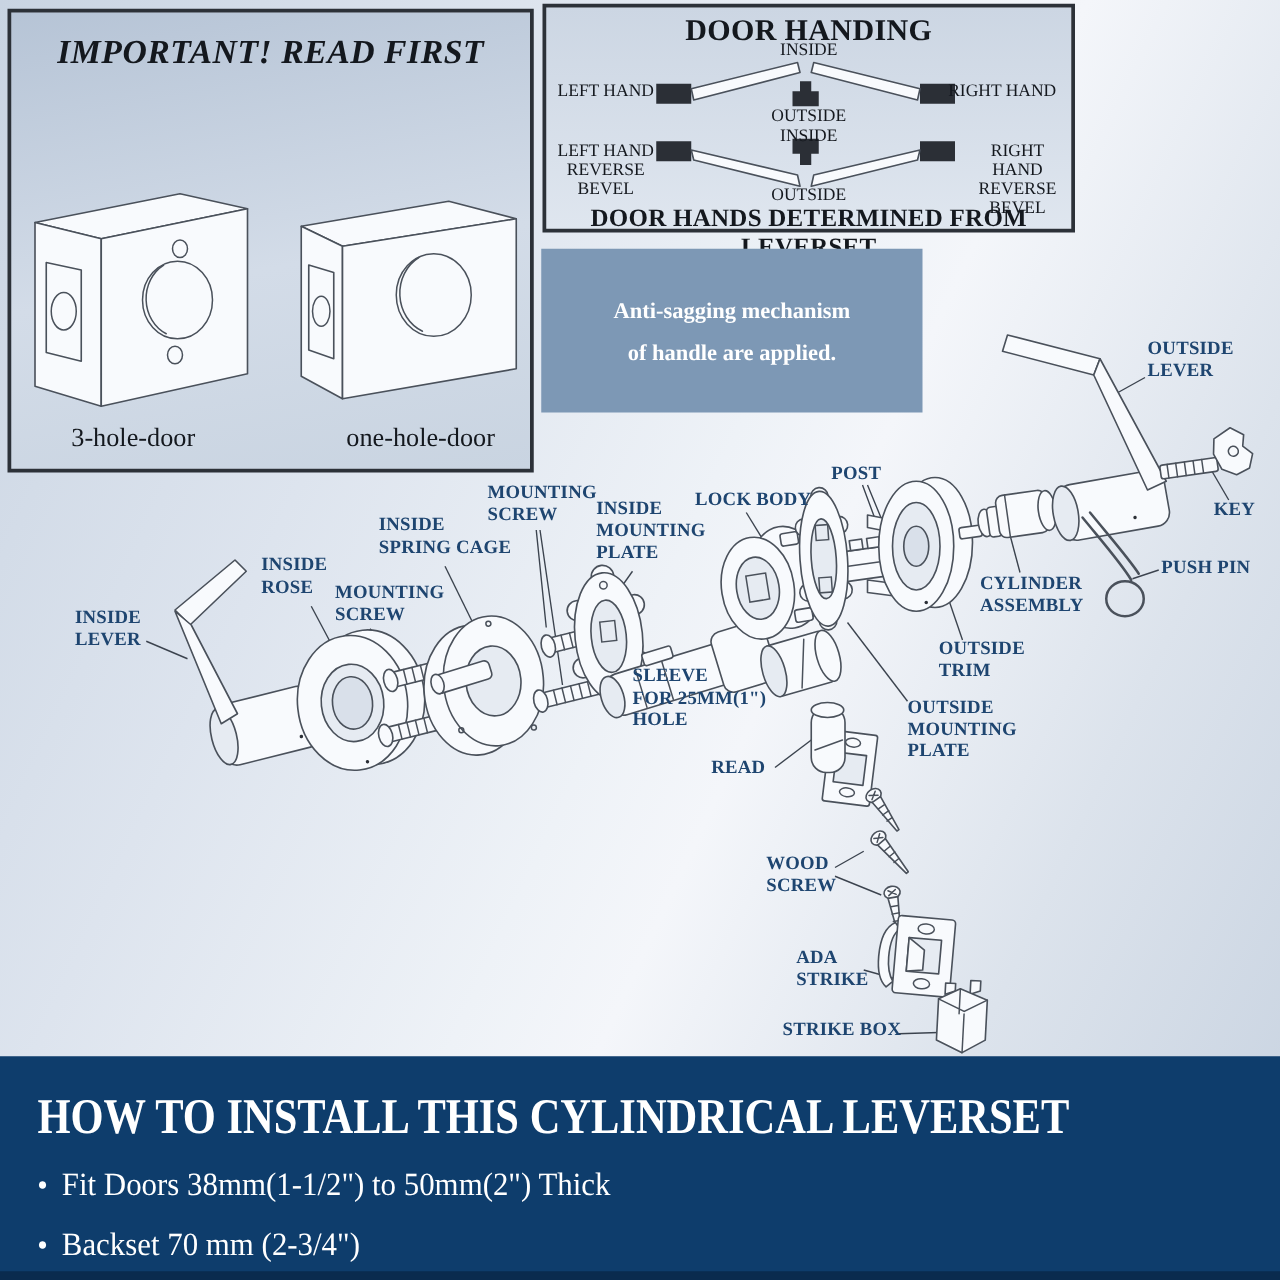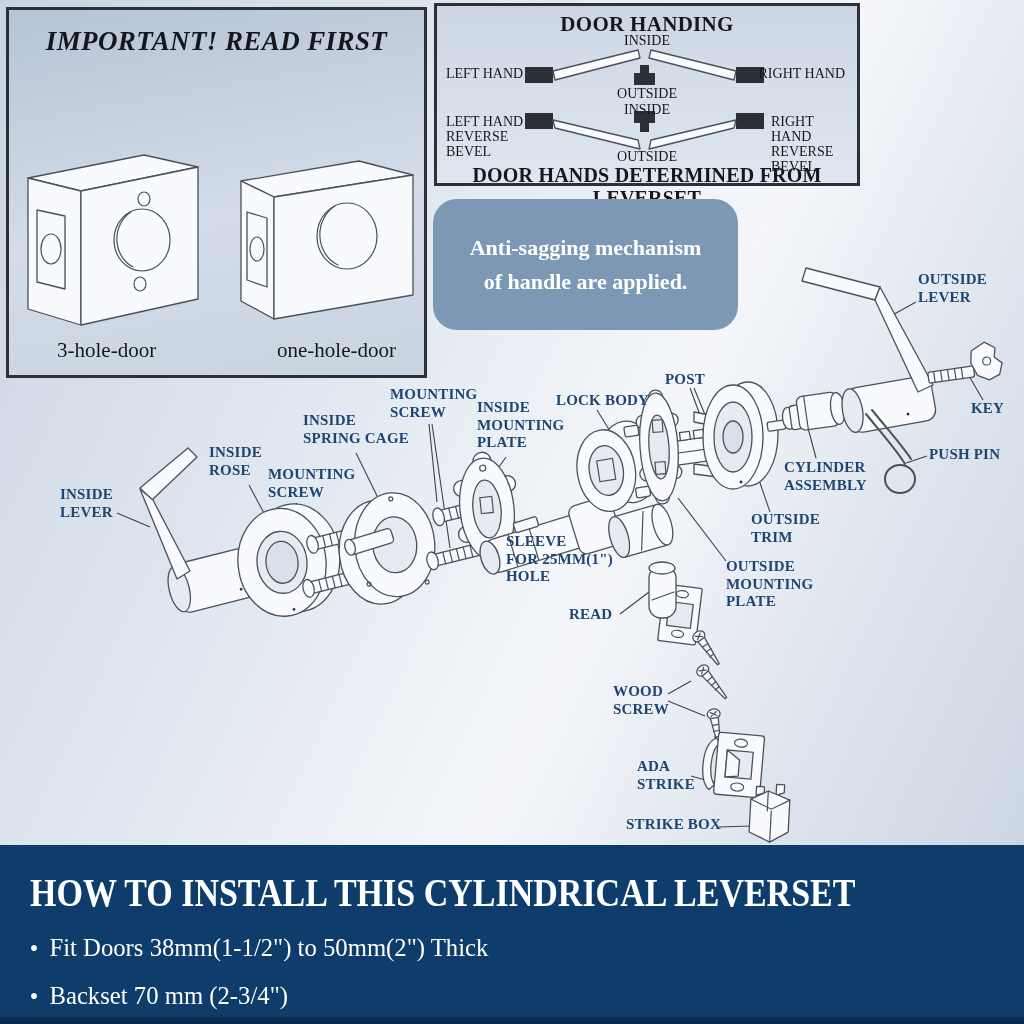--- a/index.html
+++ b/index.html
@@ -15,30 +15,30 @@
   .imp-title{margin-top:16px;text-align:center;font-style:italic;font-weight:bold;
     font-size:27px;letter-spacing:.4px;color:#14181e;}
   .imp-body{margin:10px 0 0 24px;font-size:23px;line-height:31px;color:#1b2026;white-space:pre-line;}
   .door-label{position:absolute;bottom:12px;font-size:21px;color:#14181e;}
   #door-label-left{left:48px;width:150px;text-align:left;}
   #door-label-right{left:245px;width:165px;text-align:center;}
   #doors-svg{position:absolute;left:0;top:138px;width:415px;height:200px;}
   
   #handing-box{left:434px;top:3px;width:426px;height:183px;
     background:linear-gradient(180deg,#ccd6e3 0%,#dfe6ef 100%);}
-  .hd{position:absolute;color:#14181e;}
+  .hd{position:absolute;color:#14181e;text-align:center;}
   .hd-center{left:0;width:100%;text-align:center;}
-  .hd-title{top:6px;font-weight:bold;font-size:21px;letter-spacing:.3px;}
+  .hd-title{top:6px;font-weight:bold;font-size:24px;letter-spacing:.3px;}
   .hd-sm{font-size:14px;line-height:15px;white-space:pre-line;}
   .hd-footer{top:158px;font-weight:bold;font-size:20px;letter-spacing:.2px;}
   #handing-svg{position:absolute;left:0;top:0;width:426px;height:183px;}
   
   #callout{position:absolute;left:433px;top:199px;width:305px;height:131px;
     display:flex;align-items:center;justify-content:center;text-align:center;
-    color:#ffffff;font-size:22px;font-weight:600;line-height:34px;white-space:pre-line;border-radius:24px;}
+    color:#ffffff;font-size:18px;font-weight:600;line-height:34px;white-space:pre-line;}
   
   #diagram-svg{position:absolute;left:0;top:230px;width:1024px;height:620px;}
   .pt{fill:#f8fafd;stroke:#4a515b;stroke-width:1.3;stroke-linejoin:round;}
   .pt2{fill:#e6ebf2;}
   .hole{fill:#d9e0ea;}
   .ln{fill:none;stroke:#4a515b;stroke-width:1.2;stroke-linecap:round;}
   .dk{fill:#2b2f36;stroke:none;}
   .leader{stroke:#3b434e;stroke-width:1.1;fill:none;}
   .dlabel{position:absolute;font-size:15px;font-weight:600;color:#1e4570;
     line-height:17.5px;letter-spacing:.2px;white-space:pre-line;}

